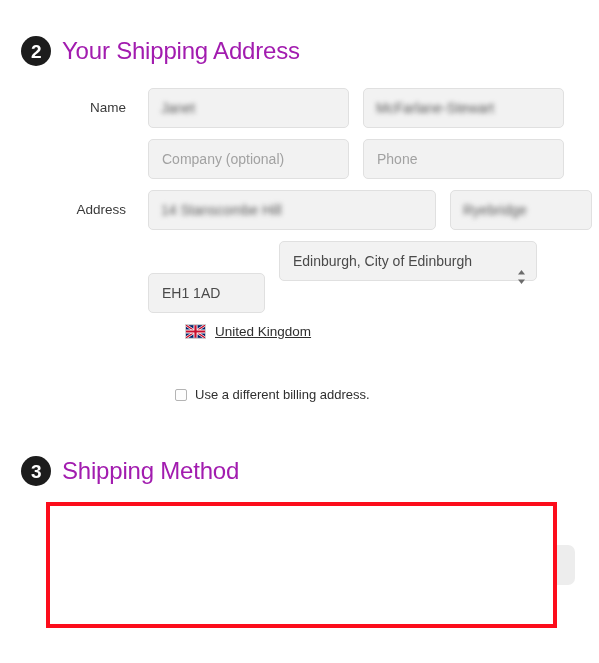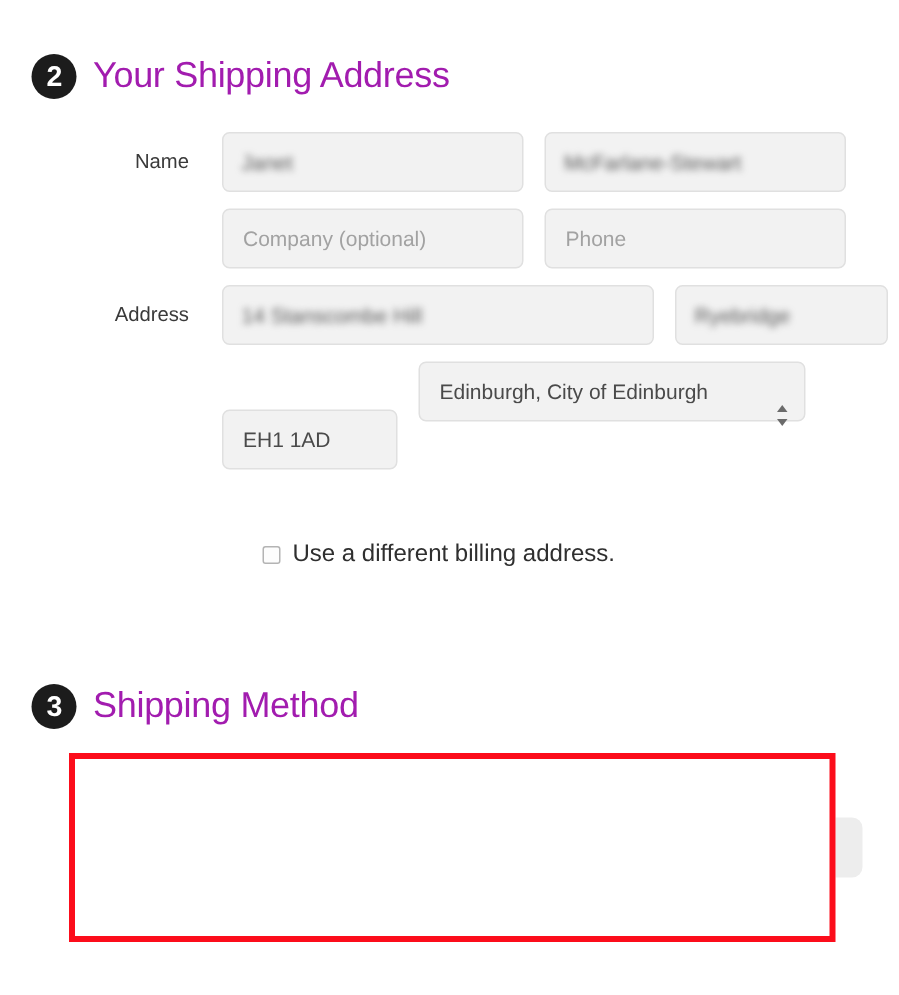--- a/index.html
+++ b/index.html
@@ -157,21 +157,21 @@
   }
   .checkbox-box {
     width: 12px;
     height: 12px;
     border: 1px solid #b4b4b4;
     border-radius: 2px;
     background: #fdfdfd;
     box-sizing: border-box;
     cursor: pointer;
   }
-  .billing-label { font-size: 16px; color: #2f2f2f; }
+  .billing-label { font-size: 13px; color: #2f2f2f; }
 
   
   #shipping-method-box {
     position: absolute;
     left: 46px;
     top: 502px;
     width: 511px;
     height: 126px;
     box-sizing: border-box;
     border: 4px solid #fc0d1b;
@@ -292,20 +292,30 @@
           <option>Edinburgh, City of Edinburgh</option>
         </select>
         <svg class="stepper-icon" viewBox="0 0 9 16">
           <polygon points="4.5,1 8,5.6 1,5.6" fill="#6b6b6b"></polygon>
           <polygon points="4.5,15 8,10.4 1,10.4" fill="#6b6b6b"></polygon>
         </svg>
       </span>
     </div>
   </div>
 
+  <div class="country-row">
+    <svg class="flag-icon" viewBox="0 0 60 40">
+      <rect width="60" height="40" fill="#012169"></rect>
+      <path d="M0,0 L60,40 M60,0 L0,40" stroke="#ffffff" stroke-width="8"></path>
+      <path d="M0,0 L60,40 M60,0 L0,40" stroke="#C8102E" stroke-width="4"></path>
+      <path d="M30,0 V40 M0,20 H60" stroke="#ffffff" stroke-width="13"></path>
+      <path d="M30,0 V40 M0,20 H60" stroke="#C8102E" stroke-width="7"></path>
+    </svg>
+    <span class="country-link">United Kingdom</span>
+  </div>
 
   <div class="billing-row">
     <span class="checkbox-box"></span>
     <span class="billing-label">Use a different billing address.</span>
   </div>
 </div>
 
 <div class="section-head" style="left:21px; top:456px;">
   <div class="step-badge">3</div>
   <div class="section-title">Shipping Method</div>

